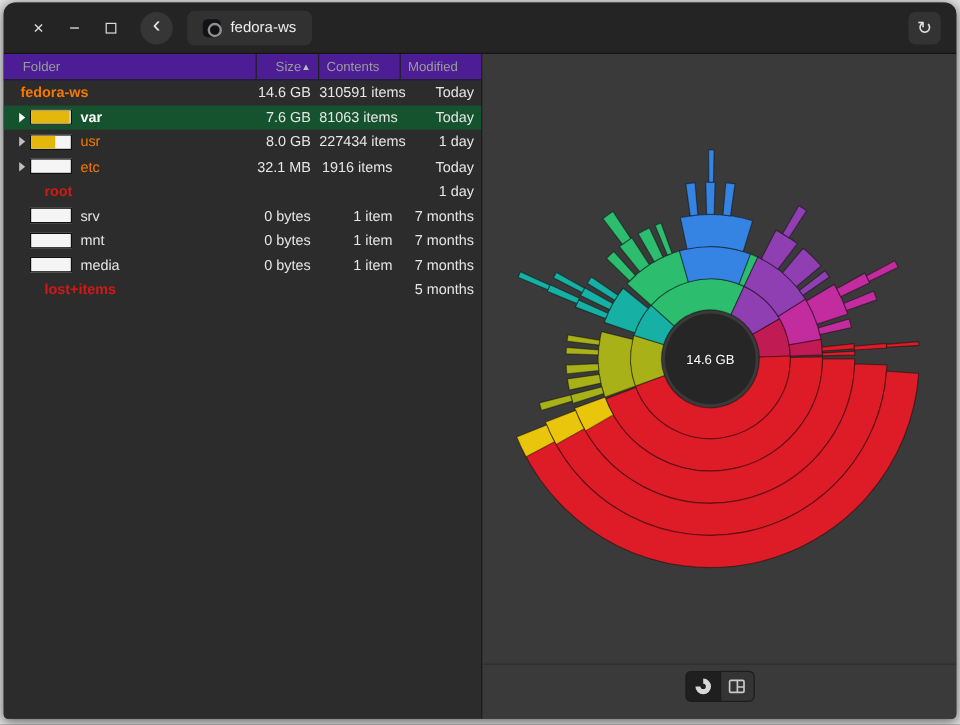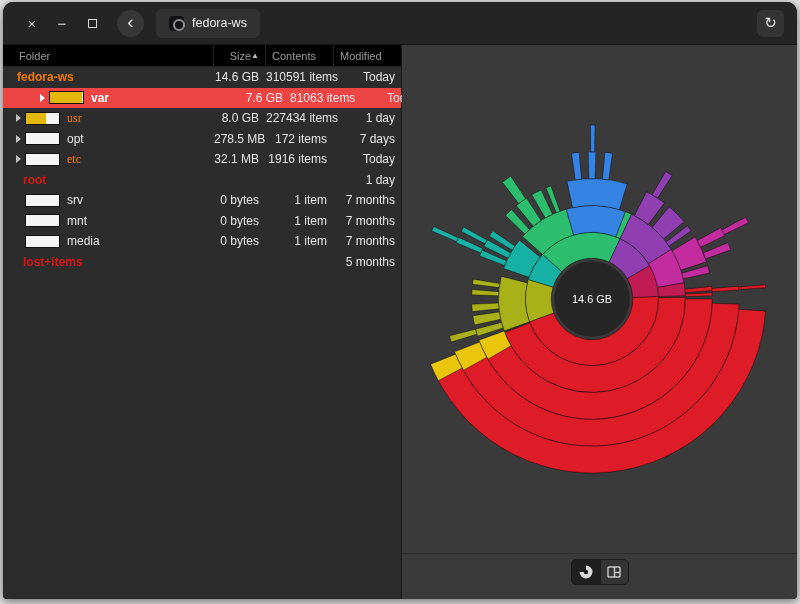--- a/index.html
+++ b/index.html
@@ -50,53 +50,53 @@
     display:flex; align-items:center; justify-content:center; font-family:inherit;
   }
   
   .content { flex:1; display:flex; min-height:0; }
   .leftpanel {
     width:399px; min-width:399px; background:#2c2c2c; border-right:1px solid #191919;
     display:flex; flex-direction:column;
   }
   .thead {
     display:grid; grid-template-columns:211px 52px 68px 68px;
-    height:22px; min-height:22px; background:#000000; border-bottom:1px solid #1d1d1d;
+    height:22px; min-height:22px; background:#4c1d95; border-bottom:1px solid #1d1d1d;
   }
   .thcell {
     display:flex; align-items:center; color:#9b9b9b; font-size:11px;
     padding:0 6px; border-right:1px solid #202020; overflow:hidden;
   }
   .thcell.folder { padding-left:16px; }
   .thcell.size { justify-content:flex-end; gap:0; }
   .thcell.last { border-right:none;align-items:center; }
   .sort { font-size:8px; color:#bcbcbc; }
   .trow {
     display:grid; grid-template-columns:211px 52px 68px 68px;
     height:20.5px; align-items:center;
   }
-  .trow.selected { background:#ef4444;padding-left:24px; }
+  .trow.selected { background:#14532d; }
   .cell { font-size:12px; color:#e6e6e6; }
   .cell.num { text-align:right; padding-right:7px; white-space:nowrap; }
   .cell.folder { display:flex; align-items:center; padding-left:8px; overflow:hidden; }
   .expander { width:14px; min-width:14px; display:flex; justify-content:center; align-items:center; }
   .tri { width:0; height:0; border-left:5px solid #c0c0c0; border-top:4px solid transparent; border-bottom:4px solid transparent; }
   .trow.selected .tri { border-left-color:#ffffff; }
   .bar {
     width:35px; min-width:35px; height:13px; background:#f5f5f5;
     border:1px solid #101010; margin-right:7px; display:block; overflow:hidden;
   }
   .fill { display:block; height:100%; background:#e3b70c; }
   .fname { white-space:nowrap; }
   .fname.bold { font-weight:bold; color:#ffffff; }
-  .fname.orange { color:#f57900;font-family:Liberation Serif, serif; }
+  .fname.orange { color:#f57900; }
   .fname.orange-bold { color:#f57900; font-weight:bold; }
   .fname.red { color:#d51717; font-weight:bold; }
   .fname.ind0 { margin-left:6px; }
-  .fname.ind1 { margin-left:12px; }
+  .fname.ind1 { margin-left:26px; }
   .rightpanel { flex:1; background:#3a3a3a; display:flex; flex-direction:column; min-width:0; }
   .chartwrap { flex:1; display:flex; align-items:center; justify-content:center; min-height:0; }
   #sunburst { display:block; margin-right:16px; }
   #sunburst text { font-family:"Liberation Sans","DejaVu Sans",sans-serif; }
   .viewbar {
     height:46px; min-height:46px; border-top:1px solid #2f2f2f;
     display:flex; align-items:flex-start; justify-content:center; padding-top:5px;
   }
   .viewbtn {
     width:29px; height:26px; border:1px solid #1c1c1c; background:#343434;
@@ -175,34 +175,20 @@
                 <span class="tri"></span>
               </span>
               <span class="bar">
                 <span class="fill" style="width: 62%;"></span>
               </span>
               <span class="fname orange">usr</span>
             </div>
             <div class="cell num">8.0 GB</div>
             <div class="cell num">227434 items</div>
             <div class="cell num">1 day</div>
-          </div>
-          <div class="trow">
-            <div class="cell folder">
-              <span class="expander">
-                <span class="tri"></span>
-              </span>
-              <span class="bar">
-                <span class="fill" style="width: 0%;"></span>
-              </span>
-              <span class="fname normal">opt</span>
-            </div>
-            <div class="cell num">278.5 MB</div>
-            <div class="cell num">172 items</div>
-            <div class="cell num">7 days</div>
           </div>
           <div class="trow">
             <div class="cell folder">
               <span class="expander">
                 <span class="tri"></span>
               </span>
               <span class="bar">
                 <span class="fill" style="width: 0%;"></span>
               </span>
               <span class="fname orange">etc</span>

